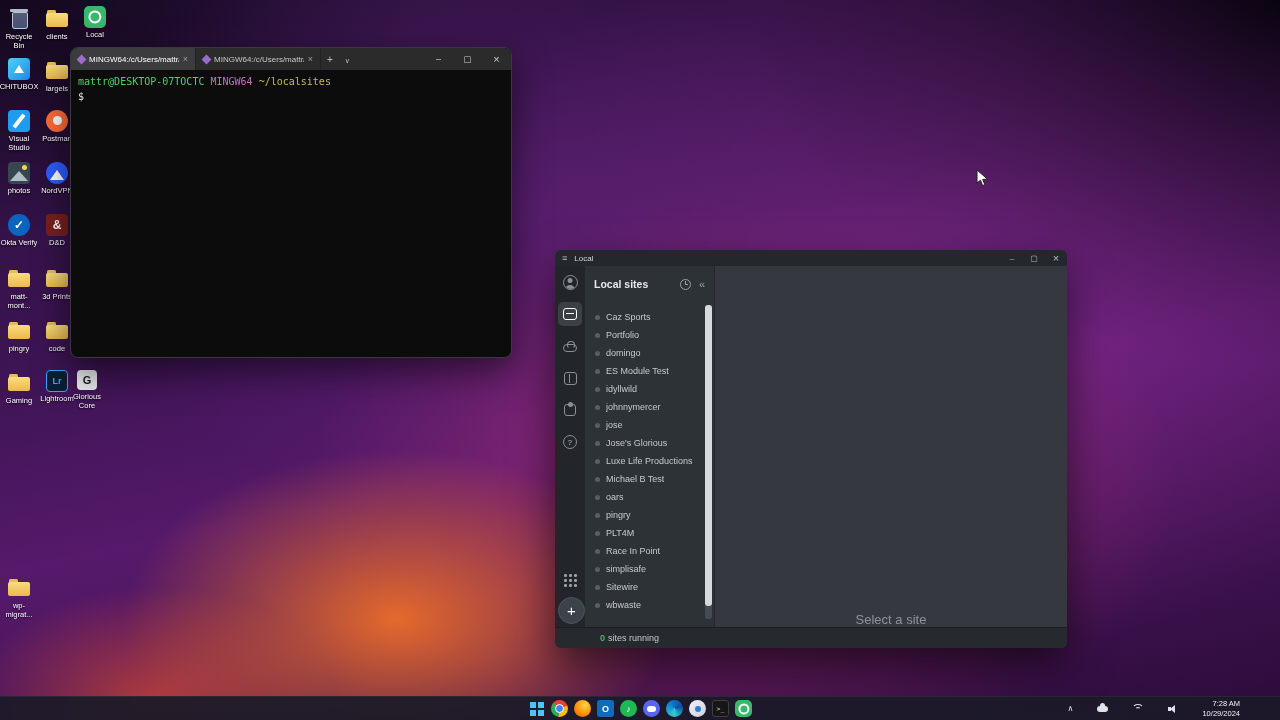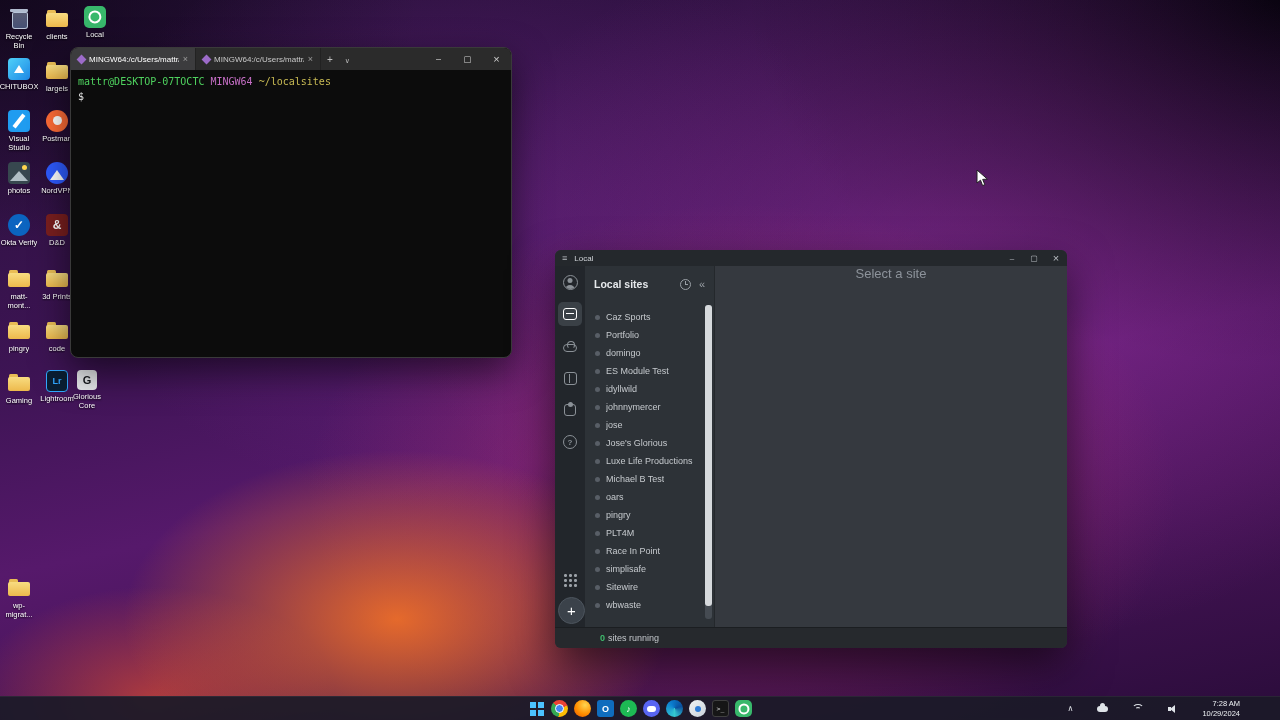--- a/index.html
+++ b/index.html
@@ -107,21 +107,21 @@
   .clock-icon::before{content:"";position:absolute;left:4px;top:1.5px;width:1.2px;height:3.6px;background:#9aa0a6}
   .clock-icon::after{content:"";position:absolute;left:4px;top:4.3px;width:3px;height:1.2px;background:#9aa0a6}
   .collapse-icon{color:#9aa0a6;font-size:11px;flex:none}
   .collapse-icon::before{content:"«"}
   .sites-list{position:relative;flex:1;overflow:hidden;padding-top:6px}
   .site-row{height:18px;display:flex;align-items:center;gap:6px;padding-left:10px}
   .site-dot{width:5px;height:5px;border-radius:50%;background:#585e66;flex:none}
   .site-name{font-size:9px;color:#c6cace;white-space:nowrap;overflow:hidden;max-width:88px}
   .scrollbar{position:absolute;right:2px;top:3px;bottom:8px;width:7px;background:#454b52;border-radius:3px}
   .scroll-thumb{position:absolute;left:0;right:0;top:0;height:96%;background:#d6d9dc;border-radius:3px}
-  .local-main{flex:1;background:#35393f;display:flex;align-items:flex-start;justify-content:center}
+  .local-main{flex:1;background:#35393f;display:flex;align-items:flex-end;justify-content:center}
   .main-placeholder{font-size:13px;color:#8d939b}
   .local-statusbar{height:21px;background:#26292d;border-top:1px solid #1b1e21;display:flex;align-items:center;gap:3px;padding-left:45px;font-size:9px;color:#c3c7cb;flex:none}
   .status-count{color:#3fba6c;font-weight:bold}
 
   
   .taskbar{position:absolute;left:0;right:0;bottom:0;height:24px;background:rgba(27,26,40,.93);border-top:1px solid rgba(255,255,255,.06);display:flex;align-items:center;z-index:5}
   .tb-center{position:absolute;left:50%;transform:translateX(-50%);display:flex;gap:6px;align-items:center}
   .tb-icon{width:17px;height:17px;position:relative;display:flex;align-items:center;justify-content:center}
   .start-icon::before{content:"";position:absolute;left:2px;top:2px;width:6px;height:6px;background:#4cc2ff;box-shadow:8px 0 0 #4cc2ff,0 8px 0 #4cc2ff,8px 8px 0 #4cc2ff}
   .chrome-icon{border-radius:50%;background:conic-gradient(from -50deg,#ea4335 0 33%,#fbbc05 0 66%,#34a853 0 100%)}

